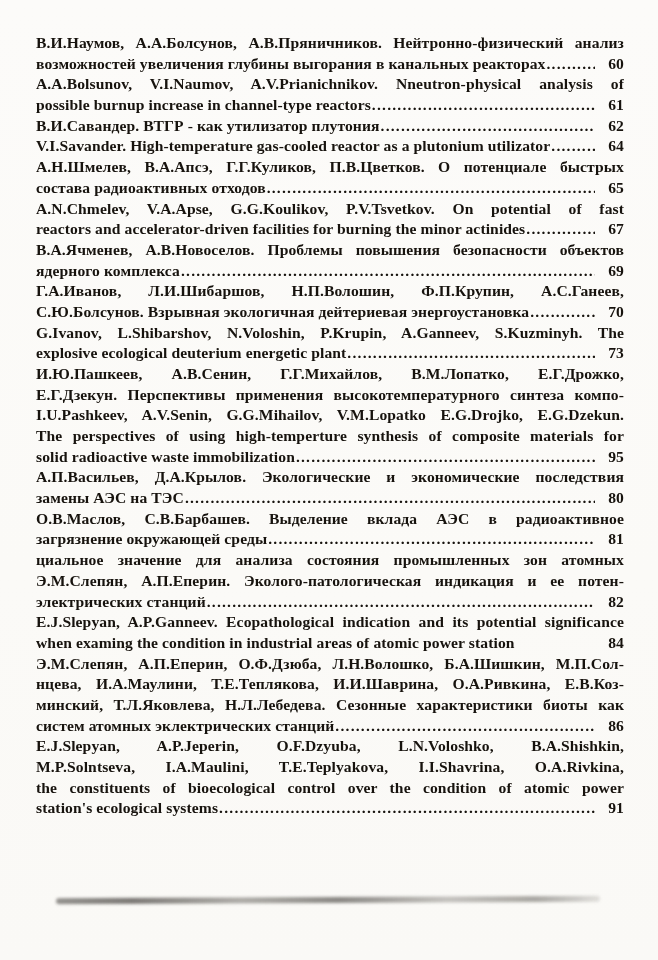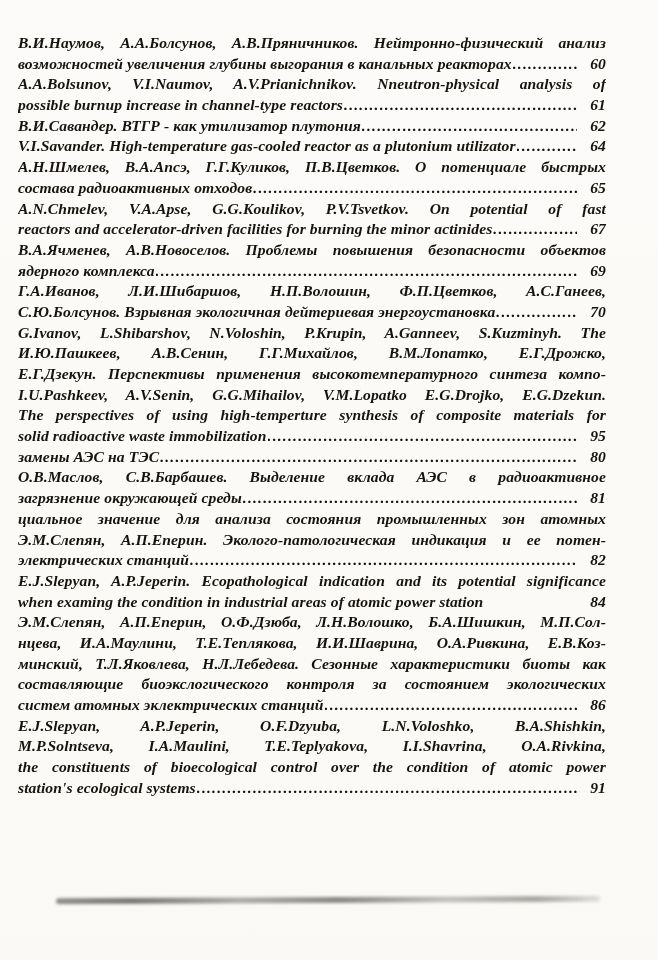--- a/index.html
+++ b/index.html
@@ -11,28 +11,27 @@
     position: relative;
     font-family: "Liberation Serif", "DejaVu Serif", serif;
   }
   .page {
     position: absolute;
     left: 0; top: 0; width: 658px; height: 960px;
     background: linear-gradient(180deg, #fcfbf9 0%, #fbfaf7 60%, #faf9f6 100%);
   }
   .toc {
     position: absolute;
-    left: 18px; top: 33px;
+    left: 36px; top: 33px;
     width: 588px;
     color: #17130e;
     font-size: 15.6px;
     font-weight: 700;
     line-height: 20.7px;
     letter-spacing: 0.1px;
-    font-style: italic;
   }
   .line {
     height: 20.7px;
     text-align: justify;
     text-align-last: justify;
     -moz-text-align-last: justify;
     white-space: nowrap;
     overflow: hidden;
   }
   .line.pageline {
@@ -115,64 +114,69 @@
         <span class="txt">reactors and accelerator-driven facilities for burning the minor actinides</span>
         <span class="dots"></span>
         <span class="pg">67</span>
       </div>
       <div class="line">В.А.Ячменев, А.В.Новоселов. Проблемы повышения безопасности объектов</div>
       <div class="line pageline">
         <span class="txt">ядерного комплекса</span>
         <span class="dots"></span>
         <span class="pg">69</span>
       </div>
-      <div class="line">Г.А.Иванов, Л.И.Шибаршов, Н.П.Волошин, Ф.П.Цветков, А.С.Ганеев,</div>
+      <div class="line">Г.А.Иванов, Л.И.Шибаршов, Н.П.Волошин, Ф.П.Крупин, А.С.Ганеев,</div>
       <div class="line pageline">
         <span class="txt">С.Ю.Болсунов. Взрывная экологичная дейтериевая энергоустановка</span>
         <span class="dots"></span>
         <span class="pg">70</span>
       </div>
       <div class="line">G.Ivanov, L.Shibarshov, N.Voloshin, P.Krupin, A.Ganneev, S.Kuzminyh. The</div>
+      <div class="line pageline">
+        <span class="txt">explosive ecological deuterium energetic plant</span>
+        <span class="dots"></span>
+        <span class="pg">73</span>
+      </div>
       <div class="line">И.Ю.Пашкеев, А.В.Сенин, Г.Г.Михайлов, В.М.Лопатко, Е.Г.Дрожко,</div>
       <div class="line">Е.Г.Дзекун. Перспективы применения высокотемпературного синтеза компо-</div>
       <div class="line">I.U.Pashkeev, A.V.Senin, G.G.Mihailov, V.M.Lopatko E.G.Drojko, E.G.Dzekun.</div>
       <div class="line">The perspectives of using high-temperture synthesis of composite materials for</div>
       <div class="line pageline">
         <span class="txt">solid radioactive waste immobilization</span>
         <span class="dots"></span>
         <span class="pg">95</span>
       </div>
+      <div class="line">А.П.Васильев, Д.А.Крылов. Экологические и экономические последствия</div>
       <div class="line pageline">
         <span class="txt">замены АЭС на ТЭС</span>
         <span class="dots"></span>
         <span class="pg">80</span>
       </div>
       <div class="line">О.В.Маслов, С.В.Барбашев. Выделение вклада АЭС в радиоактивное</div>
       <div class="line pageline">
         <span class="txt">загрязнение окружающей среды</span>
         <span class="dots"></span>
         <span class="pg">81</span>
       </div>
       <div class="line">циальное значение для анализа состояния промышленных зон атомных</div>
       <div class="line">Э.М.Слепян, А.П.Еперин. Эколого-патологическая индикация и ее потен-</div>
       <div class="line pageline">
         <span class="txt">электрических станций</span>
         <span class="dots"></span>
         <span class="pg">82</span>
       </div>
-      <div class="line">E.J.Slepyan, A.P.Jeperin. Ecopathological indication and its potential significance</div>
+      <div class="line">E.J.Slepyan, A.P.Ganneev. Ecopathological indication and its potential significance</div>
       <div class="line pageline">
         <span class="txt">when examing the condition in industrial areas of atomic power station</span>
         <span class="dots nodots"></span>
         <span class="pg">84</span>
       </div>
       <div class="line">Э.М.Слепян, А.П.Еперин, О.Ф.Дзюба, Л.Н.Волошко, Б.А.Шишкин, М.П.Сол-</div>
       <div class="line">нцева, И.А.Маулини, Т.Е.Теплякова, И.И.Шаврина, О.А.Ривкина, Е.В.Коз-</div>
       <div class="line">минский, Т.Л.Яковлева, Н.Л.Лебедева. Сезонные характеристики биоты как</div>
-      <div class="line">составляющие биоэкслогического контроля за состоянием экологических</div>
       <div class="line pageline">
         <span class="txt">систем атомных эклектрических станций</span>
         <span class="dots"></span>
         <span class="pg">86</span>
       </div>
       <div class="line">E.J.Slepyan, A.P.Jeperin, O.F.Dzyuba, L.N.Voloshko, B.A.Shishkin,</div>
       <div class="line">M.P.Solntseva, I.A.Maulini, T.E.Teplyakova, I.I.Shavrina, O.A.Rivkina,</div>
       <div class="line">the constituents of bioecological control over the condition of atomic power</div>
       <div class="line pageline">
         <span class="txt">station's ecological systems</span>

